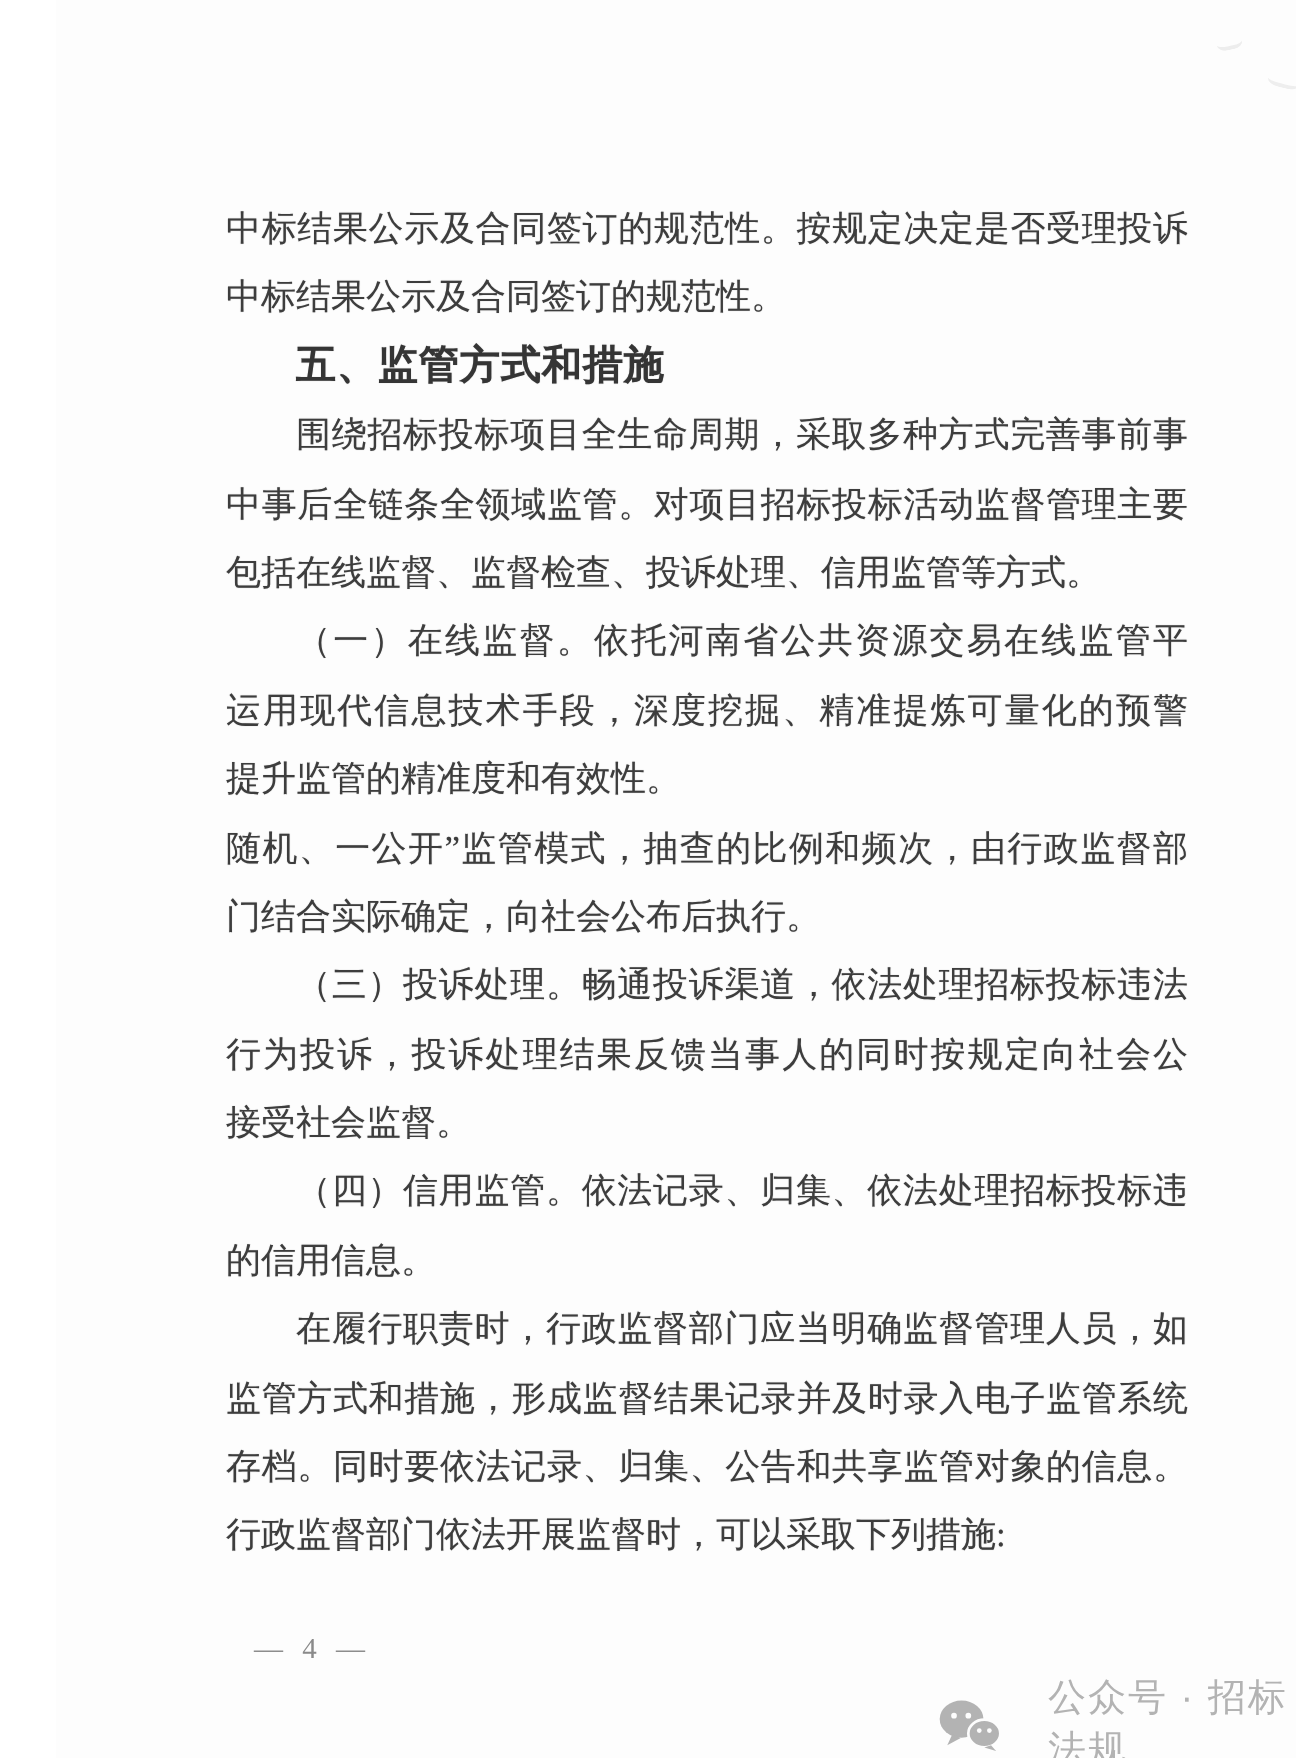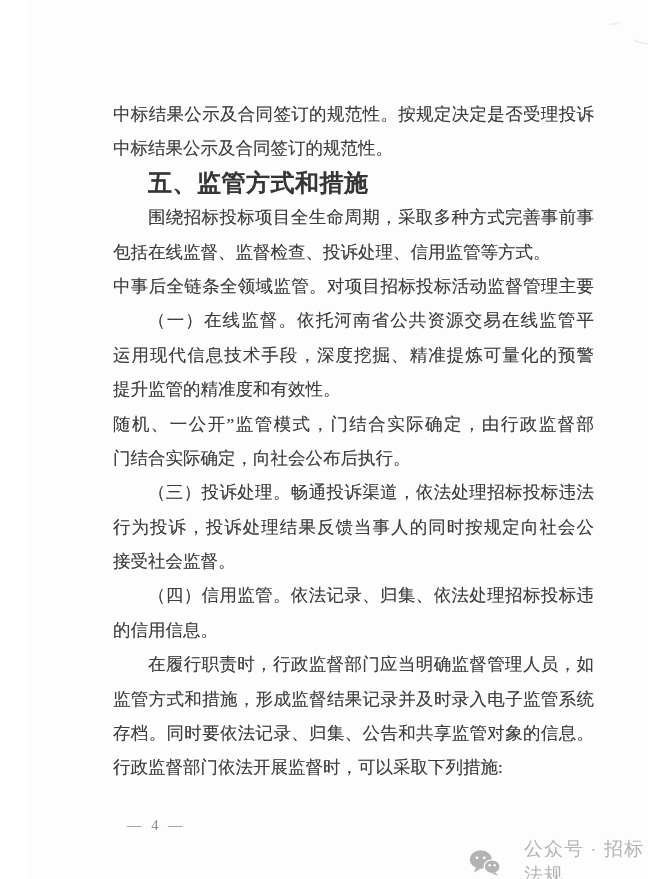--- a/index.html
+++ b/index.html
@@ -52,21 +52,21 @@
     text-align: justify;
     text-align-last: justify;
     overflow: hidden;
   }
   .line.indent {
     padding-left: 35px;
   }
   .line.heading {
     font-family: "Liberation Sans", sans-serif;
     font-weight: 700;
-    font-size: 24px;
+    font-size: 20px;
     letter-spacing: 0.5px;
     color: #353535;
   }
   .pagenum {
     position: absolute;
     left: 99px;
     top: 817px;
     font-size: 14.5px;
     letter-spacing: 3px;
     color: #8a8a8a;
@@ -96,26 +96,26 @@
 <div class="page">
 
   <div class="artifact a1"></div>
   <div class="artifact a2"></div>
 
   <main class="textblock">
     <div class="line justify">中标结果公示及合同签订的规范性。按规定决定是否受理投诉</div>
     <div class="line">中标结果公示及合同签订的规范性。</div>
     <div class="line heading indent">五、监管方式和措施</div>
     <div class="line justify indent">围绕招标投标项目全生命周期，采取多种方式完善事前事</div>
+    <div class="line justify">中事后全链条全领域监管。对项目招标投标活动监督管理主要</div>
     <div class="line">包括在线监督、监督检查、投诉处理、信用监管等方式。</div>
-    <div class="line justify">中事后全链条全领域监管。对项目招标投标活动监督管理主要</div>
     <div class="line justify indent">（一）在线监督。依托河南省公共资源交易在线监管平台，</div>
     <div class="line justify">运用现代信息技术手段，深度挖掘、精准提炼可量化的预警点，</div>
     <div class="line">提升监管的精准度和有效性。</div>
-    <div class="line justify">随机、一公开”监管模式，门结合实际确定，由行政监督部</div>
+    <div class="line justify">随机、一公开”监管模式，抽查的比例和频次，由行政监督部</div>
     <div class="line">门结合实际确定，向社会公布后执行。</div>
     <div class="line justify indent">（三）投诉处理。畅通投诉渠道，依法处理招标投标违法</div>
     <div class="line justify">行为投诉，投诉处理结果反馈当事人的同时按规定向社会公开，</div>
     <div class="line">接受社会监督。</div>
     <div class="line justify indent">（四）信用监管。依法记录、归集、依法处理招标投标违法</div>
     <div class="line">的信用信息。</div>
     <div class="line justify indent">在履行职责时，行政监督部门应当明确监督管理人员，如</div>
     <div class="line justify">监管方式和措施，形成监督结果记录并及时录入电子监管系统</div>
     <div class="line justify">存档。同时要依法记录、归集、公告和共享监管对象的信息。</div>
     <div class="line">行政监督部门依法开展监督时，可以采取下列措施:</div>

